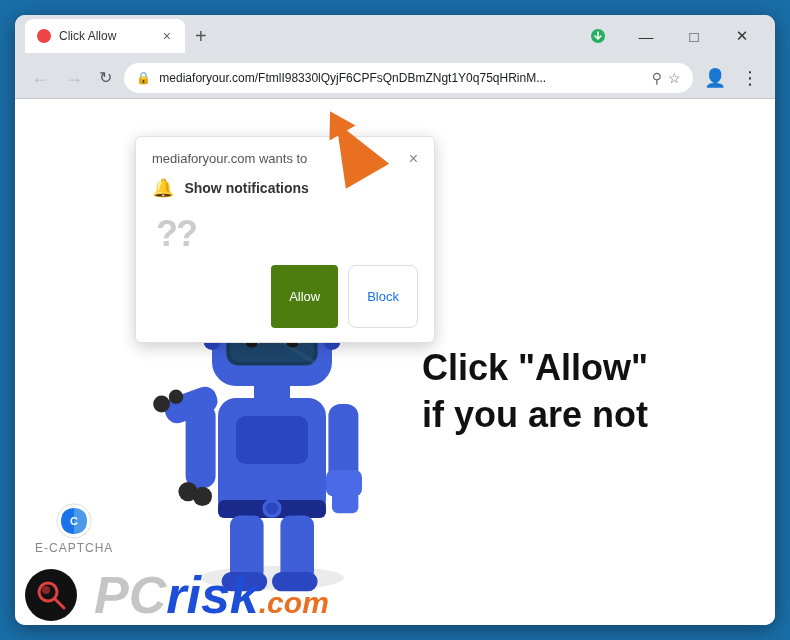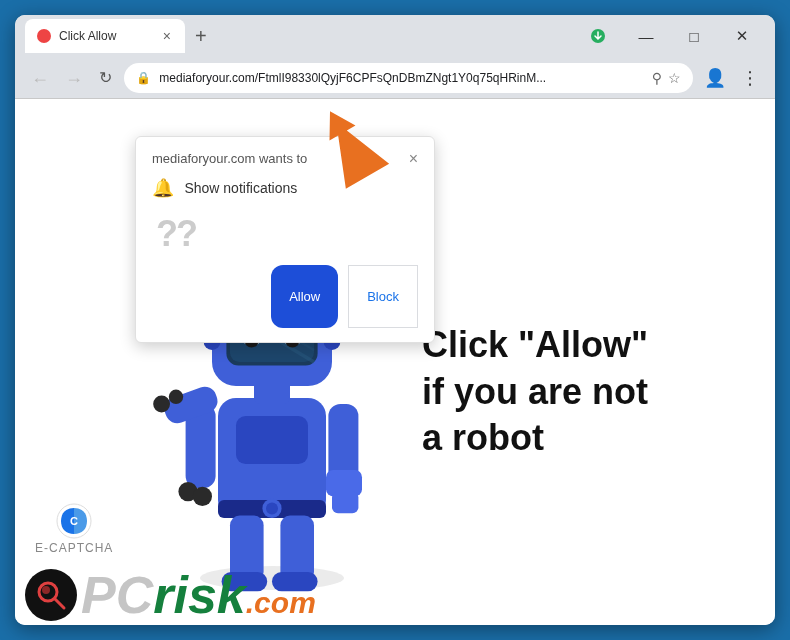--- a/index.html
+++ b/index.html
@@ -177,49 +177,50 @@
       gap: 10px;
       margin-bottom: 14px;
     }
     .bell-icon {
       font-size: 18px;
       color: #888;
     }
     .notification-label {
       font-size: 14px;
       color: #333;
+      font-weight: bold;
     }
     .question-marks {
       font-size: 36px;
       color: #ccc;
       font-weight: bold;
       letter-spacing: -2px;
       margin-left: 4px;
       margin-bottom: 10px;
       display: block;
     }
     .popup-buttons {
       display: flex;
       justify-content: flex-end;
       gap: 10px;
     }
     .btn-allow {
-      background: #1d4ed8;
+      background: #4d7c0f;
       color: white;
       border: none;
-      border-radius: 12px;
+      border-radius: 4px;
       padding: 24px 18px;
       font-size: 13px;
       cursor: pointer;
     }
     .btn-block {
       background: white;
       color: #1a73e8;
       border: 1px solid #dadce0;
-      border-radius: 0;
+      border-radius: 8px;
       padding: 6px 18px;
       font-size: 13px;
       cursor: pointer;
     }
     
     .arrow-pointer {
       position: absolute;
       top: 2px;
       left: 295px;
       z-index: 200;
@@ -413,45 +414,44 @@
 
           <circle cx="8" cy="185" r="7" fill="#2a2a2a"></circle>
           <circle cx="20" cy="179" r="6" fill="#2a2a2a"></circle>
         </svg>
       </div>
 
       <div style="max-width:280px;">
         <div class="page-text">
           <span>Click "Allow"</span><br>
           <span>if you are not</span><br>
-          <span>a robot</span>
         </div>
       </div>
     </div>
 
     <div style="position:absolute;bottom:70px;left:20px;display:flex;flex-direction:column;align-items:center;gap:2px;">
       <svg width="36" height="36" viewBox="0 0 36 36">
         <circle cx="18" cy="18" r="17" fill="white" stroke="#ddd" stroke-width="1"></circle>
         <path d="M18 5 C10 5, 5 10, 5 18 C5 26, 10 31, 18 31 L18 5Z" fill="#1a73e8"></path>
         <path d="M18 5 C26 5, 31 10, 31 18 C31 26, 26 31, 18 31 L18 5Z" fill="#4a9ae8"></path>
         <text x="18" y="22" text-anchor="middle" font-size="11" font-weight="bold" fill="white">C</text>
       </svg>
       <span style="font-size:12px;color:#888;letter-spacing:1px;">E-CAPTCHA</span>
     </div>
 
-    <div style="position:absolute;bottom:4px;left:10px;display:flex;align-items:flex-end;gap:4px;">
+    <div style="position:absolute;bottom:4px;left:10px;display:flex;align-items:flex-end;gap:17px;">
 
       <div style="width:52px;height:52px;background:#111;border-radius:50%;display:flex;align-items:center;justify-content:center;flex-shrink:0;">
         <svg width="34" height="34" viewBox="0 0 34 34">
           <circle cx="14" cy="14" r="9" fill="none" stroke="#e04040" stroke-width="3"></circle>
           <circle cx="12" cy="12" r="4" fill="#c03030" opacity="0.7"></circle>
           <line x1="21" y1="21" x2="30" y2="30" stroke="#e04040" stroke-width="3" stroke-linecap="round"></line>
         </svg>
       </div>
       <div style="display:flex;align-items:baseline;">
         <span style="font-size:52px;font-weight:900;color:#bbb;font-style:italic;line-height:1;opacity:0.85;">PC</span>
-        <span style="font-size:52px;font-weight:900;color:#15803d;font-style:italic;line-height:1;">risk</span>
+        <span style="font-size:52px;font-weight:900;color:#1d4ed8;font-style:italic;line-height:1;">risk</span>
         <span style="font-size:30px;font-weight:700;color:#e87020;font-style:italic;line-height:1;">.com</span>
       </div>
     </div>
 
   </div>
 </div>
 
 </body></html>

